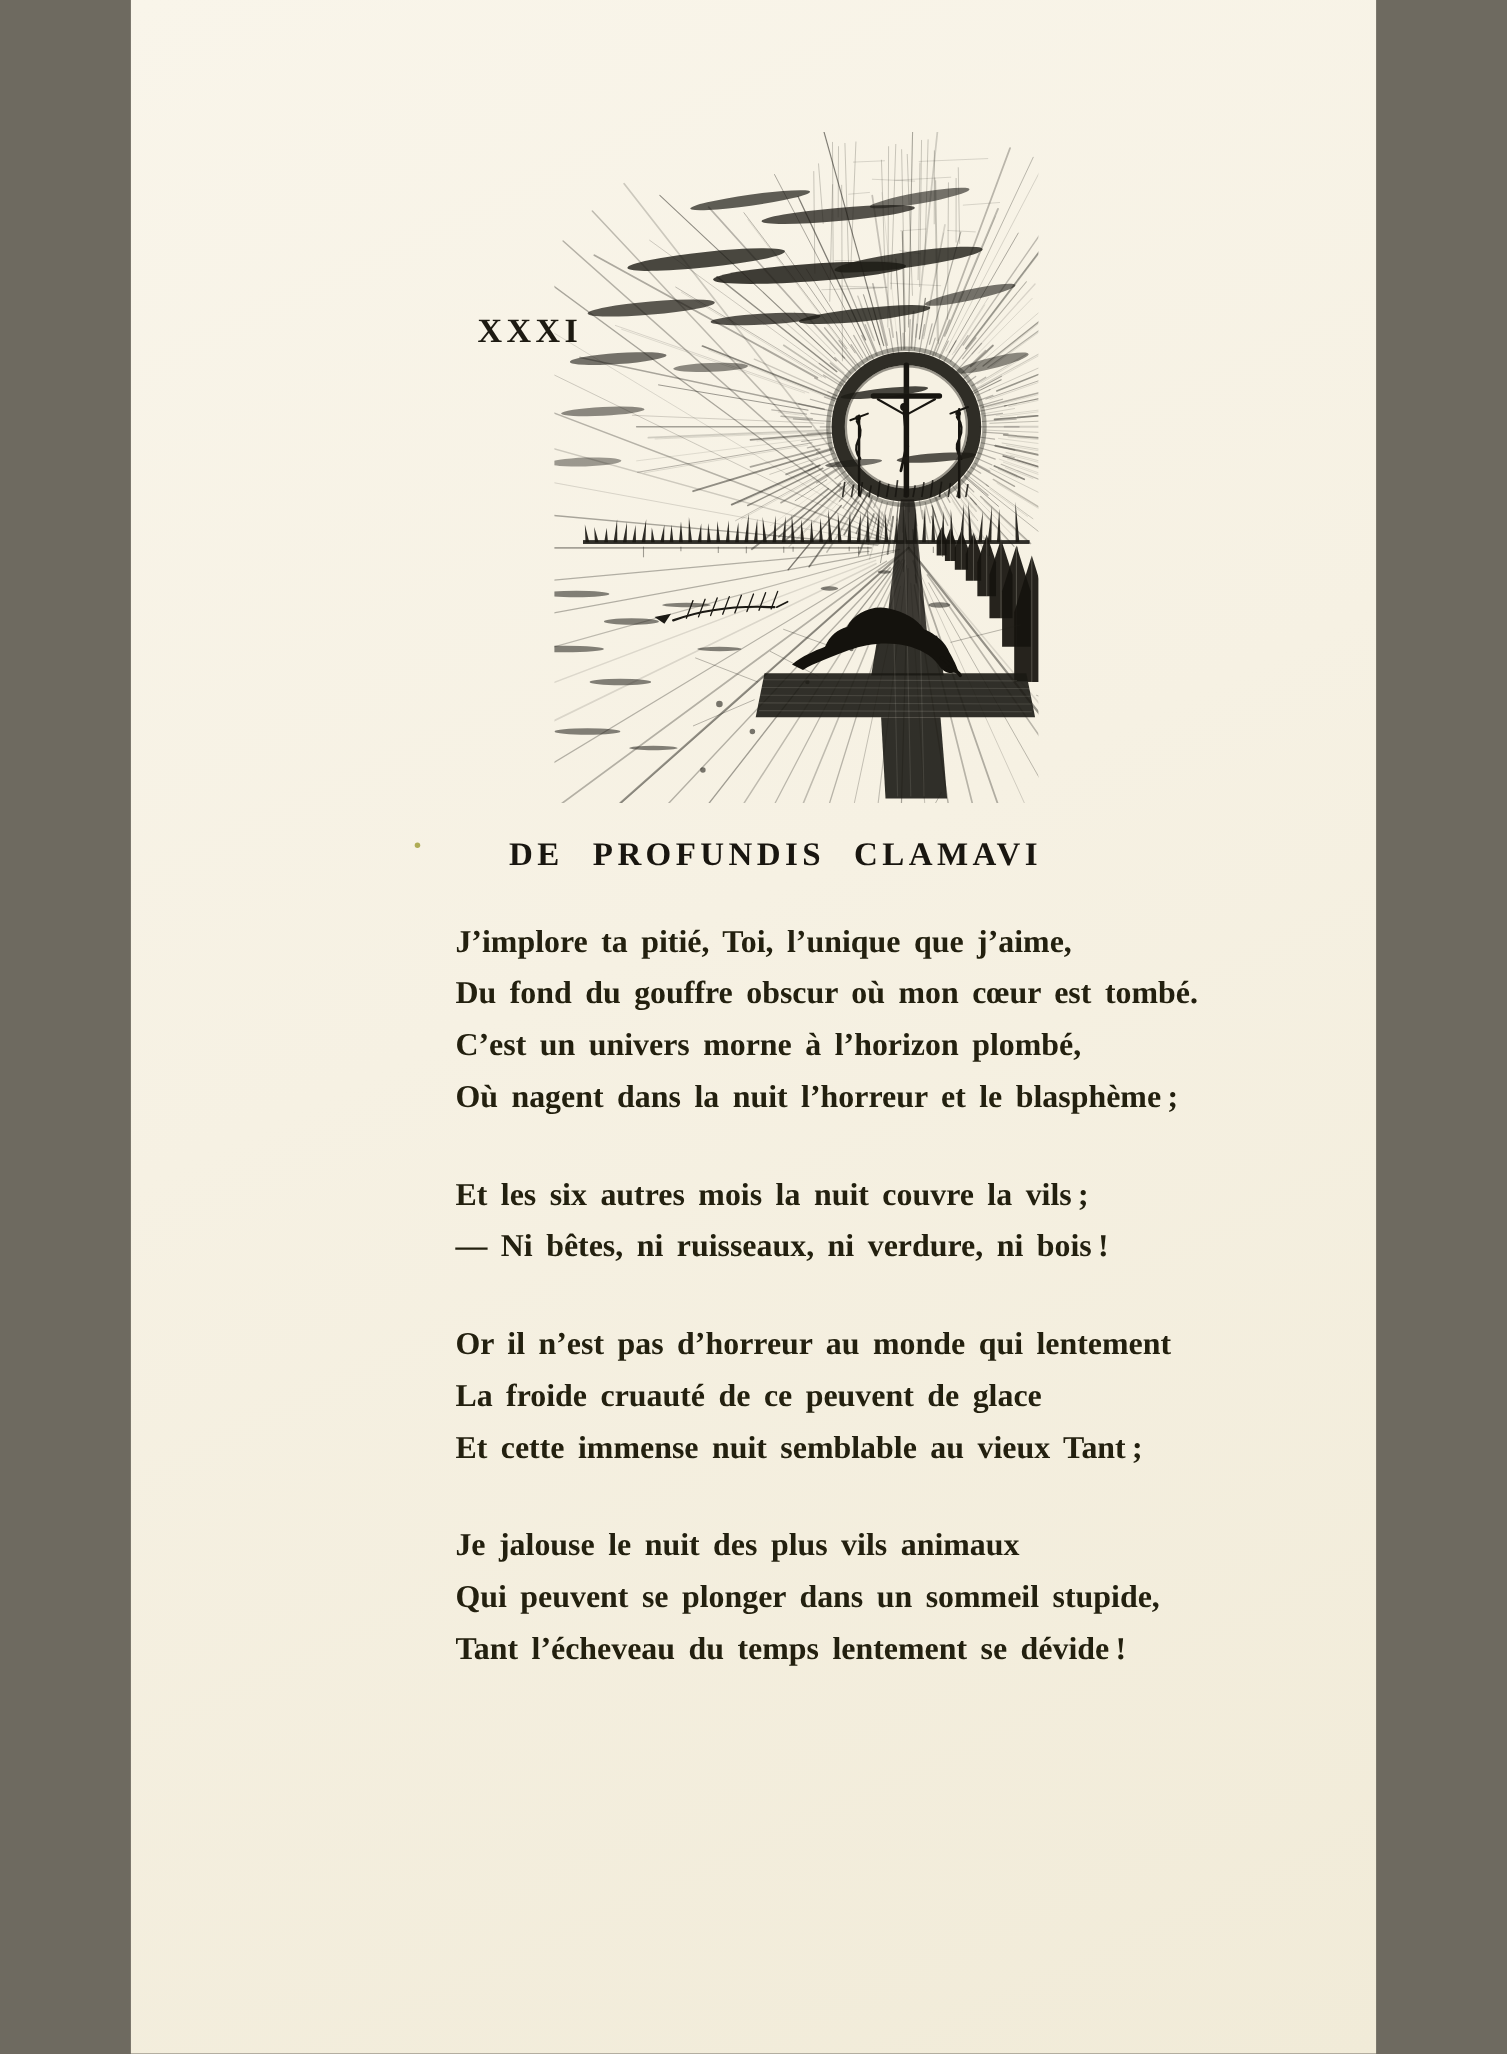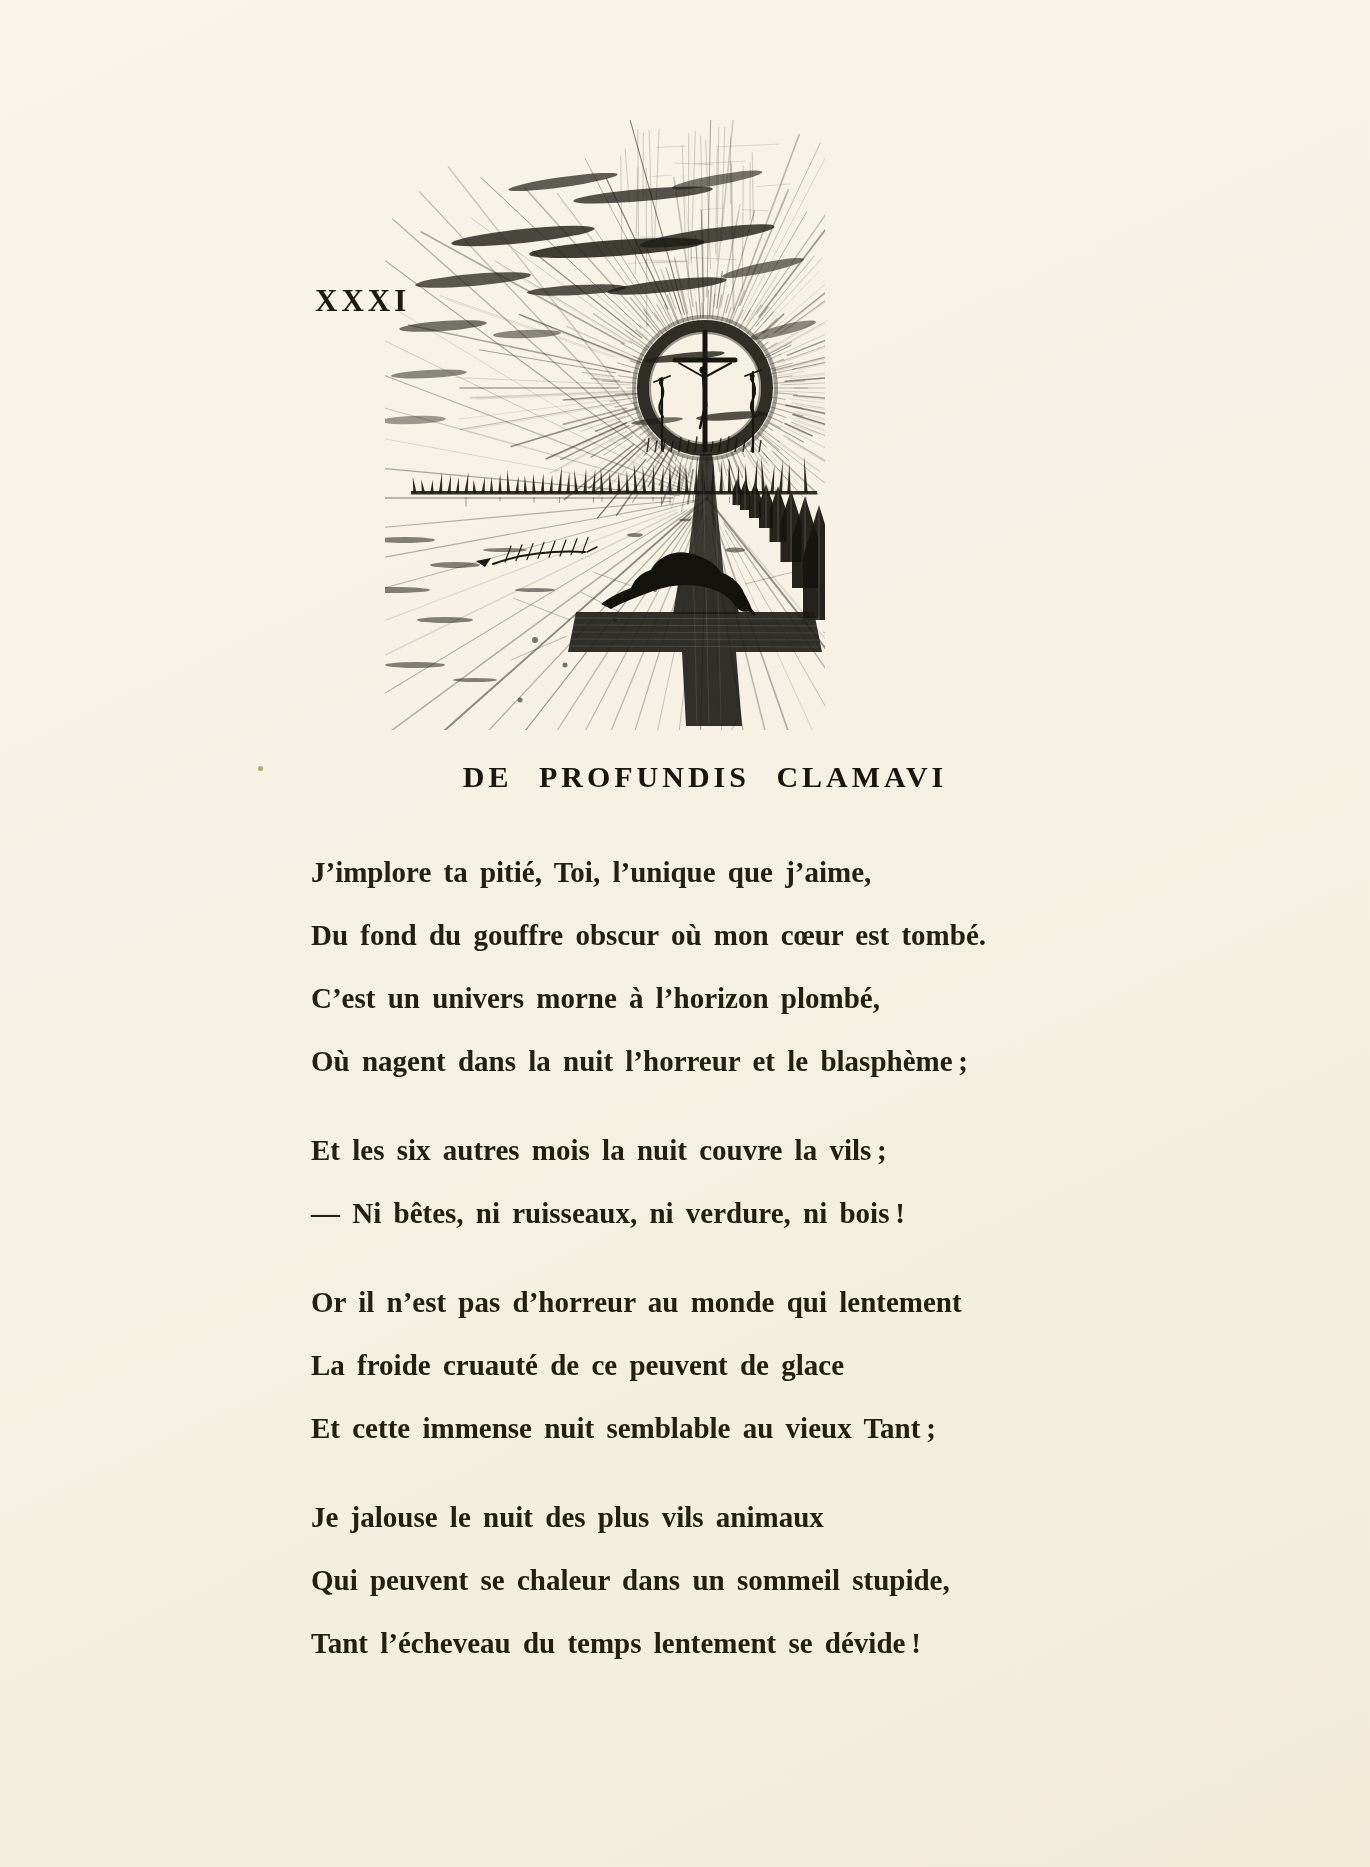--- a/index.html
+++ b/index.html
@@ -1,18 +1,18 @@
 <!DOCTYPE html>
 <html><head>
 <meta charset="utf-8">
 <style>
   html,body{margin:0;padding:0;background:#6e6a60;}
   .page{
     position:relative;
-    width:1370px;height:1867px;
+    width:1132px;height:1867px;
     margin:0 auto;
     background:linear-gradient(155deg,#f9f5ea 0%,#f6f1e3 45%,#f1ebd8 100%);
     overflow:hidden;
     font-family:"Liberation Serif","DejaVu Serif",serif;
     color:#211e16;
   }
   .chapter-number{
     position:absolute;left:315px;top:283px;
     font-size:31px;font-weight:700;letter-spacing:4px;
     color:#1d1a12;
@@ -25,21 +25,21 @@
     text-align:center;transform:translateX(20px);
     font-size:30px;font-weight:700;letter-spacing:4px;word-spacing:15px;
     color:#191610;
   }
   .poem{
     position:absolute;left:295px;top:833px;right:120px;
     font-size:29px;font-weight:700;line-height:47px;word-spacing:5px;
     color:#23200f;
   }
   .stanza{margin:0 0 42px 0;}
-  .stanza p{margin:16px;white-space:nowrap;}
+  .stanza p{margin:0;white-space:nowrap;}
   .paper-speck{
     position:absolute;left:258px;top:766px;width:5px;height:5px;
     border-radius:50%;background:#a2a03c;opacity:.85;
   }
 </style>
 </head>
 <body>
 
 <div class="page">
 
@@ -601,19 +601,19 @@
       <p>Et les six autres mois la nuit couvre la vils ;</p>
       <p>— Ni bêtes, ni ruisseaux, ni verdure, ni bois !</p>
     </div>
     <div class="stanza">
       <p>Or il n’est pas d’horreur au monde qui lentement</p>
       <p>La froide cruauté de ce peuvent de glace</p>
       <p>Et cette immense nuit semblable au vieux Tant ;</p>
     </div>
     <div class="stanza">
       <p>Je jalouse le nuit des plus vils animaux</p>
-      <p>Qui peuvent se chaleur dans un sommeil stupide,</p>
+      <p>Qui peuvent se plonger dans un sommeil stupide,</p>
       <p>Tant l’écheveau du temps lentement se dévide !</p>
     </div>
   </div>
 
   <div class="paper-speck"></div>
 </div>
 
 </body></html>

